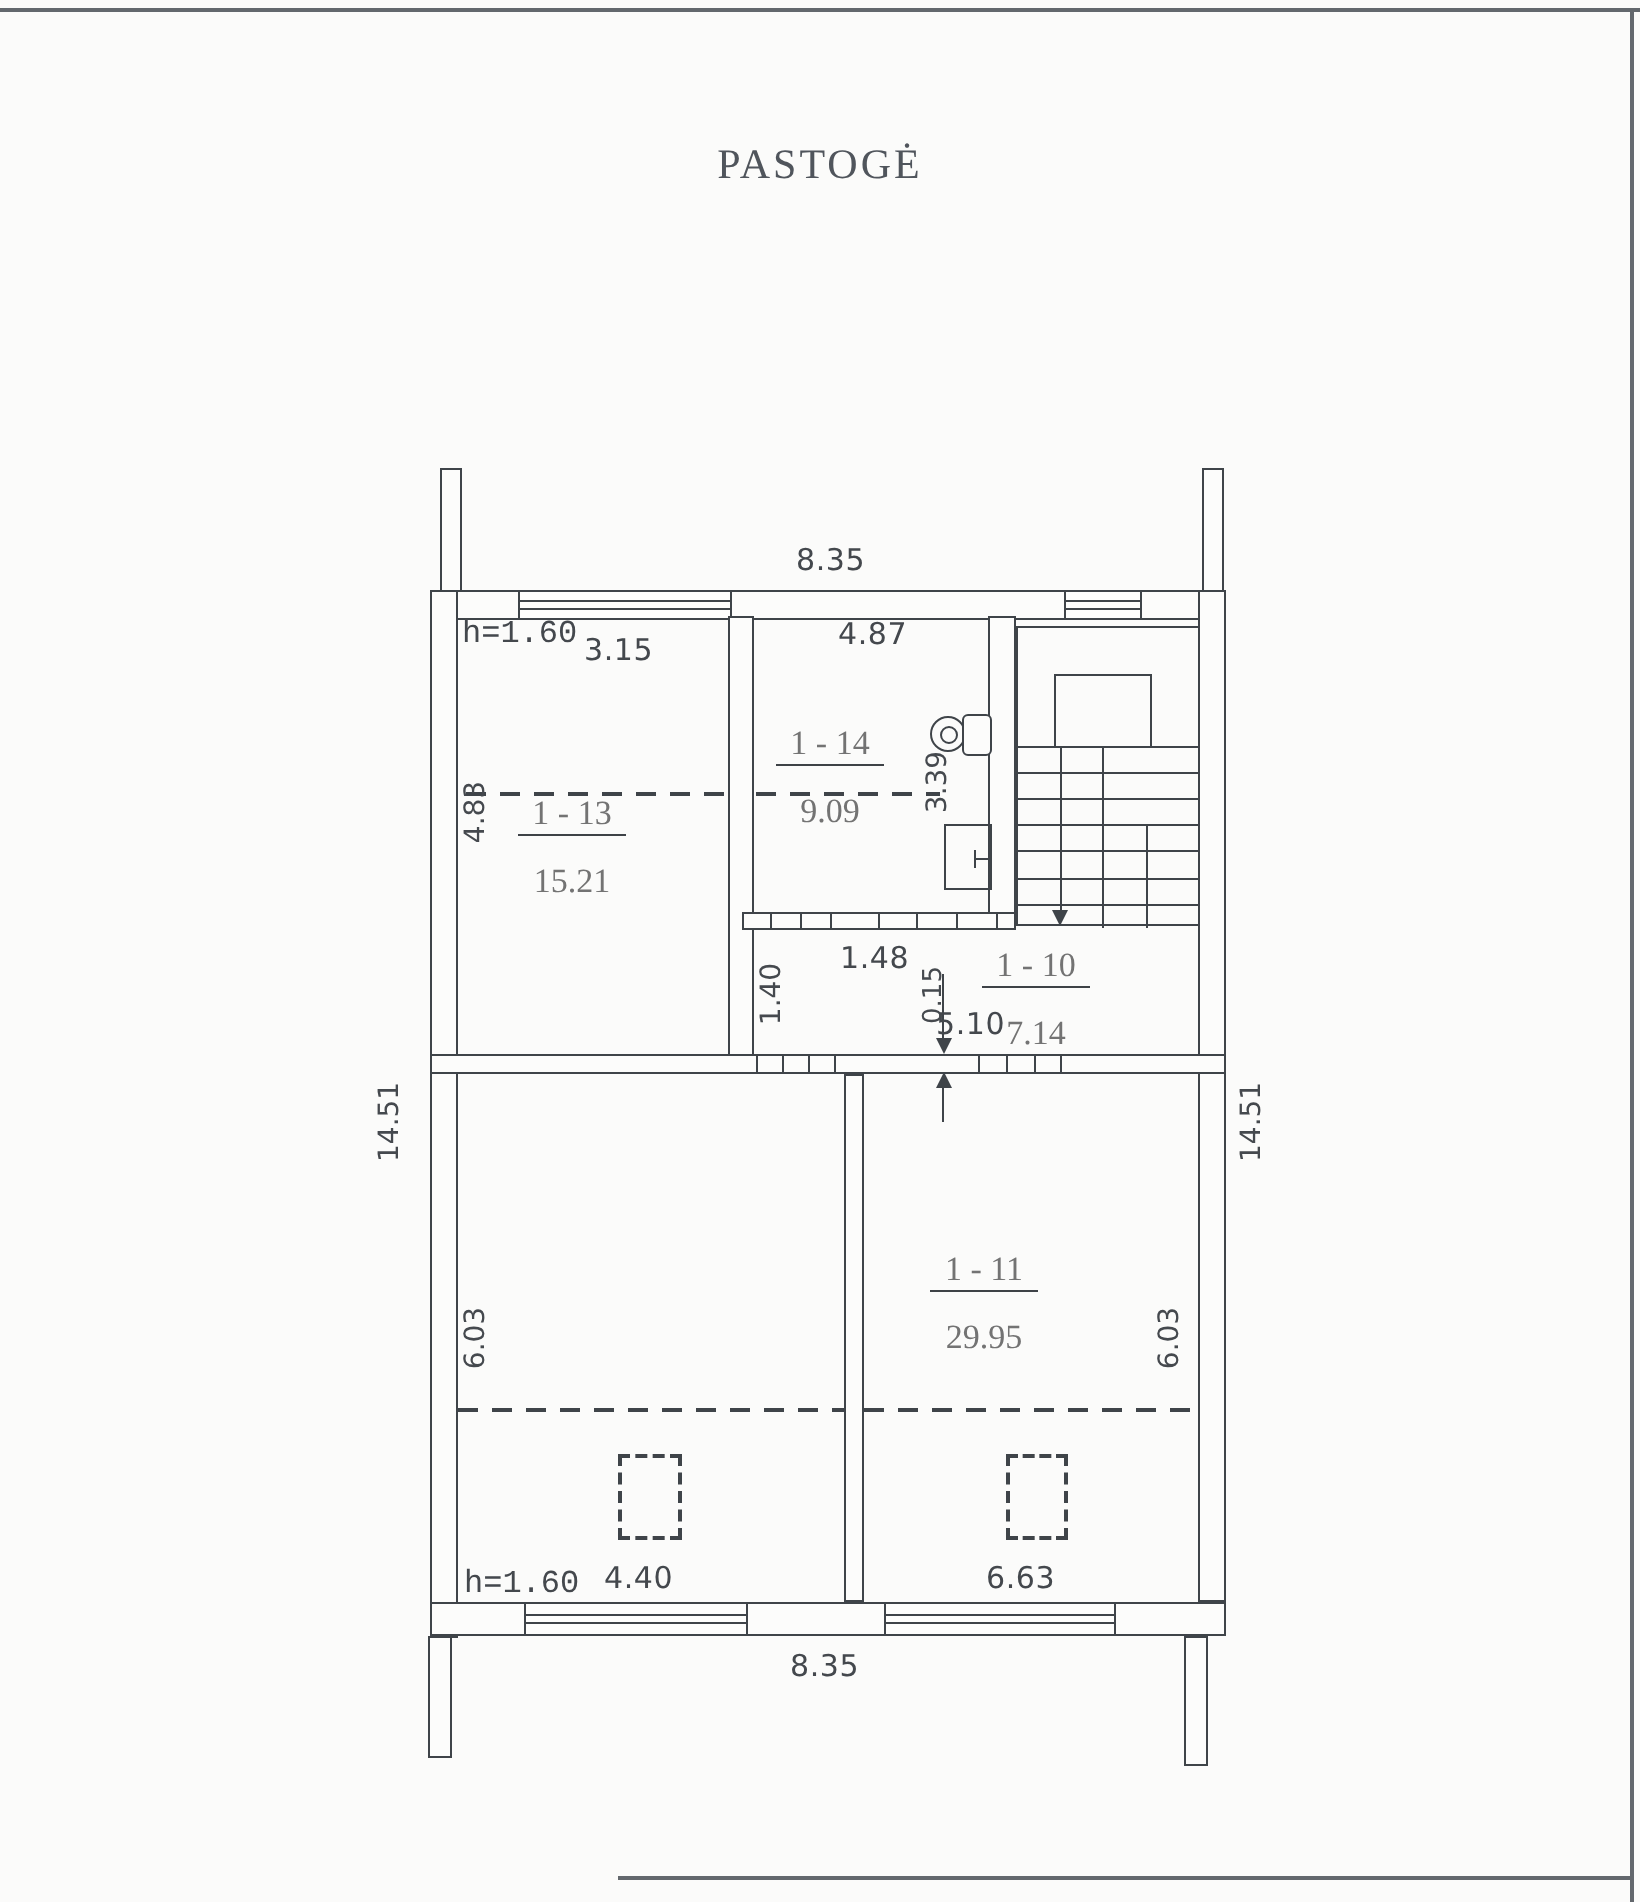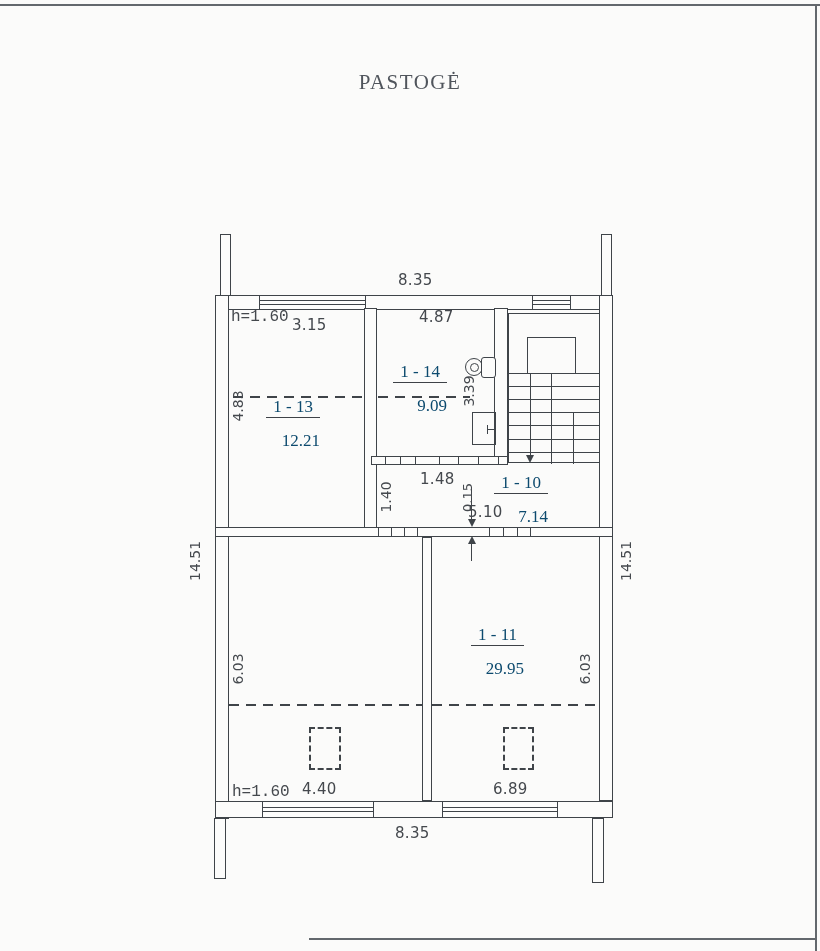--- a/index.html
+++ b/index.html
@@ -15,22 +15,22 @@
   .gln{position:absolute;background:#63686d;}
   .wall{position:absolute;border:1.4px solid #3f4449;background:#fcfcfb;}
   .win{position:absolute;border:1.3px solid #3f4449;background:#fdfdfc;}
   .win::before,.win::after{content:"";position:absolute;left:0;right:0;height:1.2px;background:#3f4449;}
   .win::before{top:30%;}
   .win::after{top:62%;}
   .dash{position:absolute;height:1.7px;background:repeating-linear-gradient(90deg,#3f4449 0 10px,transparent 10px 17px);}
   .txt{position:absolute;font-size:15px;color:#44484d;white-space:nowrap;letter-spacing:.3px;}
   .serif{font-family:Liberation Mono, monospace;font-size:16px;letter-spacing:0;}
   .vdim{position:absolute;width:40px;text-align:center;transform:rotate(-90deg);font-size:14px;white-space:nowrap;}
-  .rlabel{position:absolute;text-align:right;font-family:"Liberation Serif","DejaVu Serif",serif;
-          font-size:17px;color:#0c4a6e;line-height:1.08;}
+  .rlabel{position:absolute;text-align:center;font-family:"Liberation Serif","DejaVu Serif",serif;
+          font-size:17px;color:#737373;line-height:1.08;}
   .rlabel .no{display:inline-block;border-bottom:1.4px solid #3e4247;padding:0 7px 1px;}
   .rlabel .area{display:block;margin-top:14px;}
   .rlabel .hnote{display:block;margin-top:4px;font-size:16px;}
   .tick{position:absolute;width:1.3px;top:0;bottom:0;background:#3f4449;}
   .tread{position:absolute;left:0;width:100%;height:1.3px;background:#3f4449;}
   .arrhead-down{position:absolute;width:0;height:0;border-left:4.5px solid transparent;
       border-right:4.5px solid transparent;border-top:8px solid #3f4449;}
   .arrhead-up{position:absolute;width:0;height:0;border-left:4.5px solid transparent;
       border-right:4.5px solid transparent;border-bottom:8px solid #3f4449;}
   .sky{position:absolute;border:2px dashed #3f4449;background:transparent;}
@@ -123,21 +123,21 @@
   <div class="dash" style="left:233px;top:396px;width:131px;"></div>
   <div class="dash" style="left:378px;top:396px;width:92px;"></div>
   <div class="dash" style="left:229px;top:704px;width:193px;"></div>
   <div class="dash" style="left:432px;top:704px;width:168px;"></div>
 
   <div class="sky" style="left:309px;top:727px;width:32px;height:43px;"></div>
   <div class="sky" style="left:503px;top:727px;width:31px;height:43px;"></div>
 
   <div class="rlabel" style="left:252px;top:398px;width:68px;">
     <span class="no">1 - 13</span>
-    <span class="area">12.21</span>
+    <span class="area">15.21</span>
   </div>
   <div class="rlabel" style="left:383px;top:363px;width:64px;">
     <span class="no">1 - 14</span>
     <span class="area">9.09</span>
   </div>
   <div class="rlabel" style="left:488px;top:474px;width:60px;">
     <span class="no">1 - 10</span>
     <span class="area">7.14</span>
   </div>
   <div class="rlabel" style="left:460px;top:626px;width:64px;">
@@ -146,21 +146,21 @@
   </div>
 
   <div class="txt" style="left:398px;top:271px;">8.35</div>
   <div class="txt serif" style="left:231px;top:308px;">h=1.60</div>
   <div class="txt" style="left:292px;top:316px;">3.15</div>
   <div class="txt" style="left:419px;top:308px;">4.87</div>
   <div class="txt" style="left:420px;top:470px;">1.48</div>
   <div class="txt" style="left:468px;top:503px;">5.10</div>
   <div class="txt serif" style="left:232px;top:783px;">h=1.60</div>
   <div class="txt" style="left:302px;top:780px;">4.40</div>
-  <div class="txt" style="left:493px;top:780px;">6.89</div>
+  <div class="txt" style="left:493px;top:780px;">6.63</div>
   <div class="txt" style="left:395px;top:824px;">8.35</div>
 
   <div class="vdim" style="left:218px;top:398px;">4.83</div>
   <div class="vdim" style="left:449px;top:383px;">3.39</div>
   <div class="vdim" style="left:366px;top:489px;">1.40</div>
   <div class="vdim" style="left:447px;top:490px;font-size:13px;">0.15</div>
   <div class="vdim" style="left:175px;top:553px;">14.51</div>
   <div class="vdim" style="left:606px;top:553px;">14.51</div>
   <div class="vdim" style="left:218px;top:661px;">6.03</div>
   <div class="vdim" style="left:565px;top:661px;">6.03</div>

